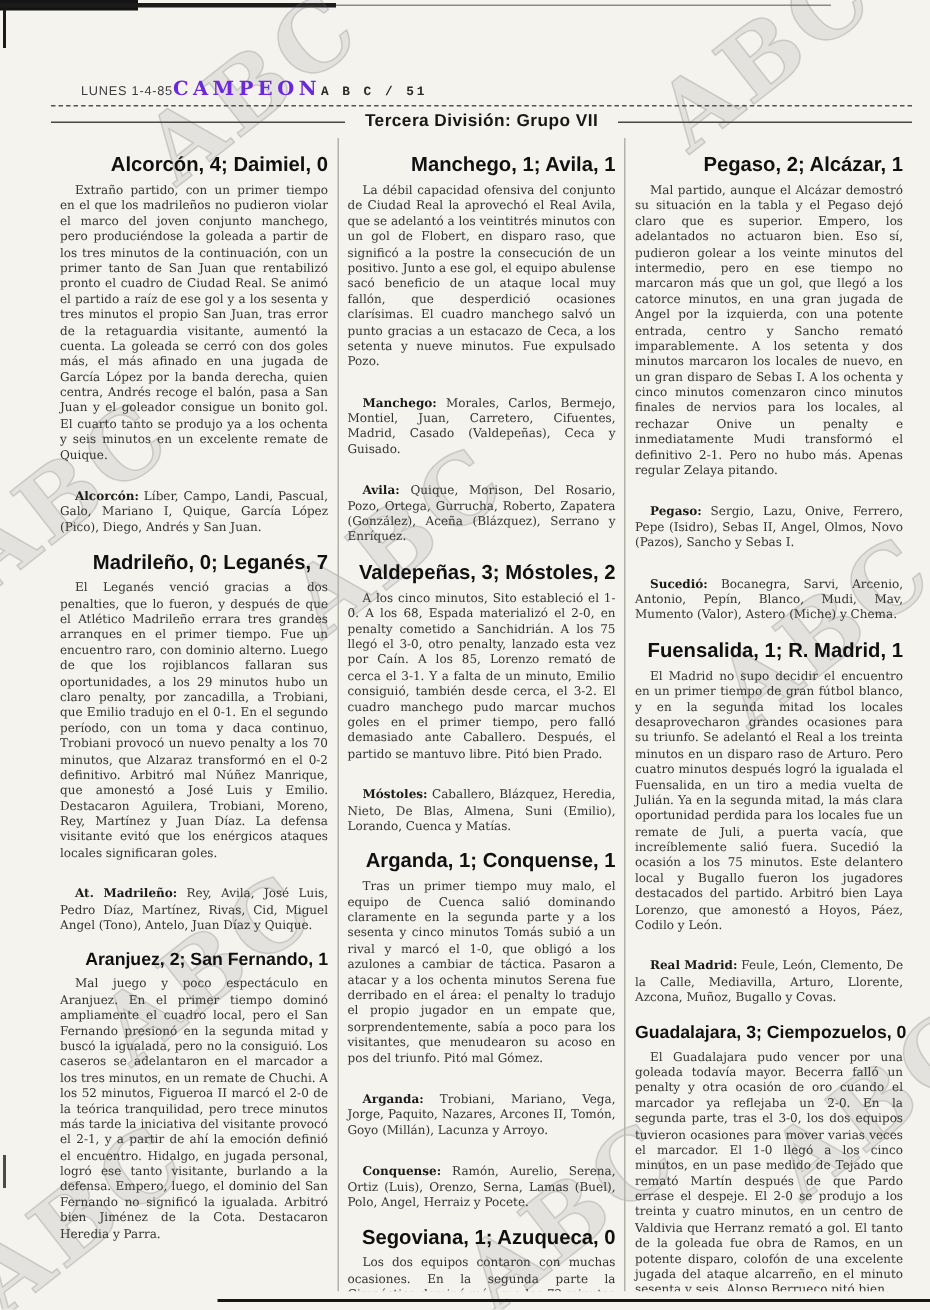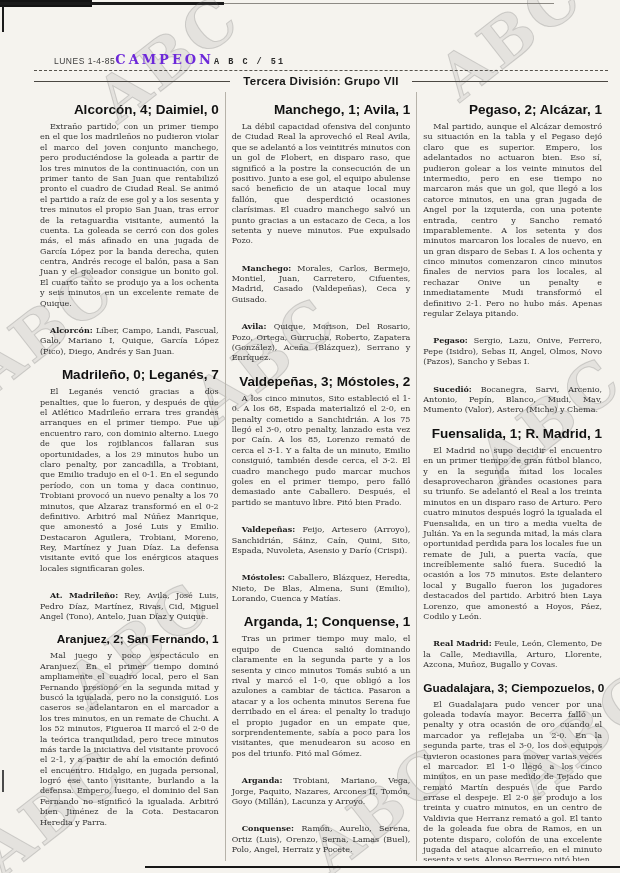--- a/index.html
+++ b/index.html
@@ -121,21 +121,20 @@
   <div class="col">
     <article class="story">
       <h2 class="headline">Manchego, 1; Avila, 1</h2>
       <p class="body-text">La débil capacidad ofensiva del conjunto de Ciudad Real la aprovechó el Real Avila, que se adelantó a los veintitrés minutos con un gol de Flobert, en disparo raso, que significó a la postre la consecución de un positivo. Junto a ese gol, el equipo abulense sacó beneficio de un ataque local muy fallón, que desperdició ocasiones clarísimas. El cuadro manchego salvó un punto gracias a un estacazo de Ceca, a los setenta y nueve minutos. Fue expulsado Pozo.</p>
       <p class="lineup"><b class="team">Manchego:</b> <span>Morales, Carlos, Bermejo, Montiel, Juan, Carretero, Cifuentes, Madrid, Casado (Valdepeñas), Ceca y Guisado.</span></p>
       <p class="lineup"><b class="team">Avila:</b> <span>Quique, Morison, Del Rosario, Pozo, Ortega, Gurrucha, Roberto, Zapatera (González), Aceña (Blázquez), Serrano y Enríquez.</span></p>
     </article>
     <article class="story">
       <h2 class="headline">Valdepeñas, 3; Móstoles, 2</h2>
       <p class="body-text">A los cinco minutos, Sito estableció el 1-0. A los 68, Espada materializó el 2-0, en penalty cometido a Sanchidrián. A los 75 llegó el 3-0, otro penalty, lanzado esta vez por Caín. A los 85, Lorenzo remató de cerca el 3-1. Y a falta de un minuto, Emilio consiguió, también desde cerca, el 3-2. El cuadro manchego pudo marcar muchos goles en el primer tiempo, pero falló demasiado ante Caballero. Después, el partido se mantuvo libre. Pitó bien Prado.</p>
-      <p class="lineup"><b class="team">Valdepeñas:</b> <span>Feijo, Artesero (Arroyo), Sanchidrián, Sáinz, Caín, Quini, Sito, Espada, Nuvoleta, Asensio y Darío (Crispi).</span></p>
       <p class="lineup"><b class="team">Móstoles:</b> <span>Caballero, Blázquez, Heredia, Nieto, De Blas, Almena, Suni (Emilio), Lorando, Cuenca y Matías.</span></p>
     </article>
     <article class="story">
       <h2 class="headline">Arganda, 1; Conquense, 1</h2>
       <p class="body-text">Tras un primer tiempo muy malo, el equipo de Cuenca salió dominando claramente en la segunda parte y a los sesenta y cinco minutos Tomás subió a un rival y marcó el 1-0, que obligó a los azulones a cambiar de táctica. Pasaron a atacar y a los ochenta minutos Serena fue derribado en el área: el penalty lo tradujo el propio jugador en un empate que, sorprendentemente, sabía a poco para los visitantes, que menudearon su acoso en pos del triunfo. Pitó mal Gómez.</p>
       <p class="lineup"><b class="team">Arganda:</b> <span>Trobiani, Mariano, Vega, Jorge, Paquito, Nazares, Arcones II, Tomón, Goyo (Millán), Lacunza y Arroyo.</span></p>
       <p class="lineup"><b class="team">Conquense:</b> <span>Ramón, Aurelio, Serena, Ortiz (Luis), Orenzo, Serna, Lamas (Buel), Polo, Angel, Herraiz y Pocete.</span></p>
     </article>
     <article class="story">
       <h2 class="headline">Segoviana, 1; Azuqueca, 0</h2>

